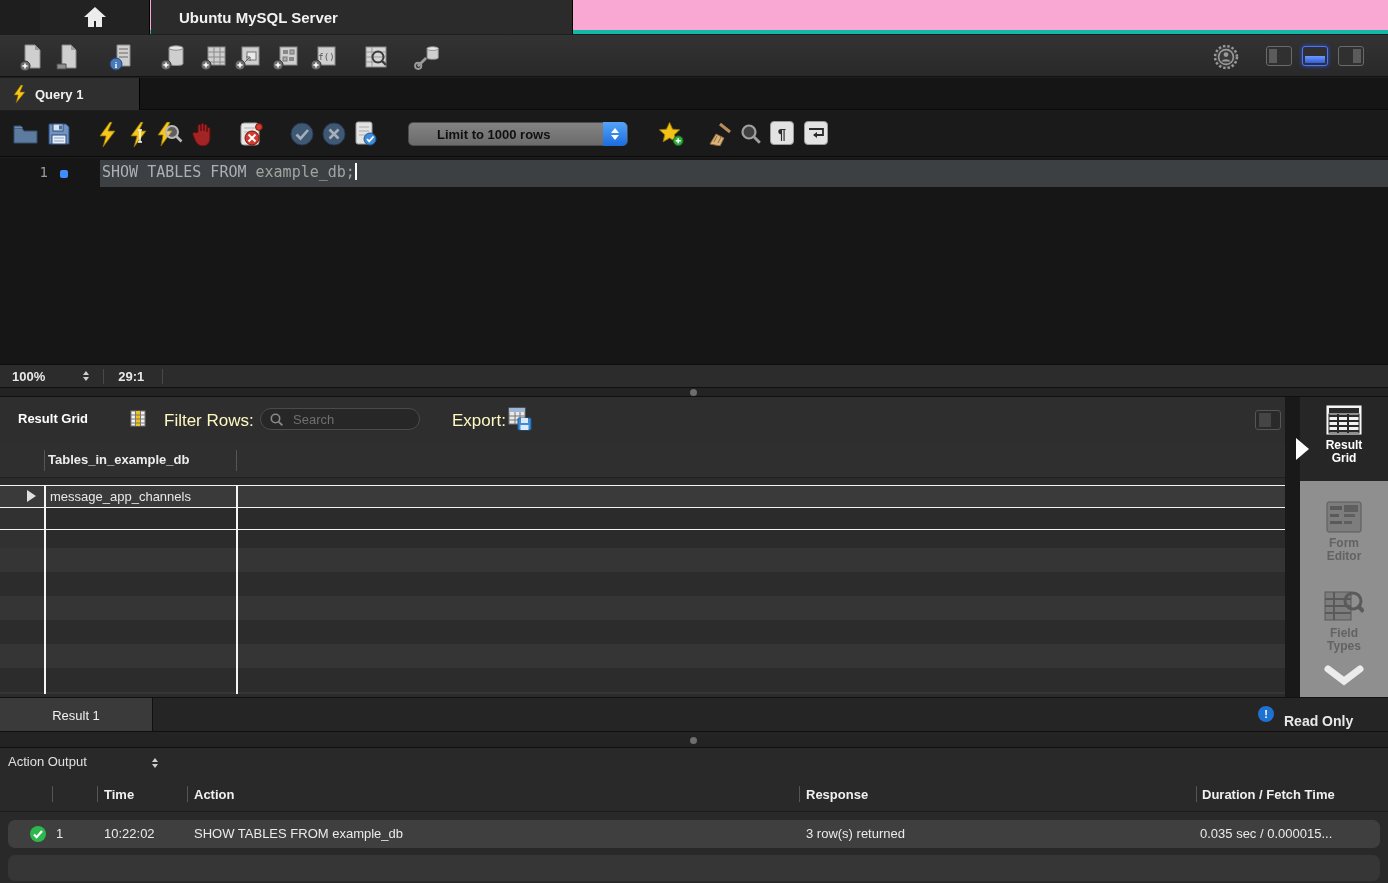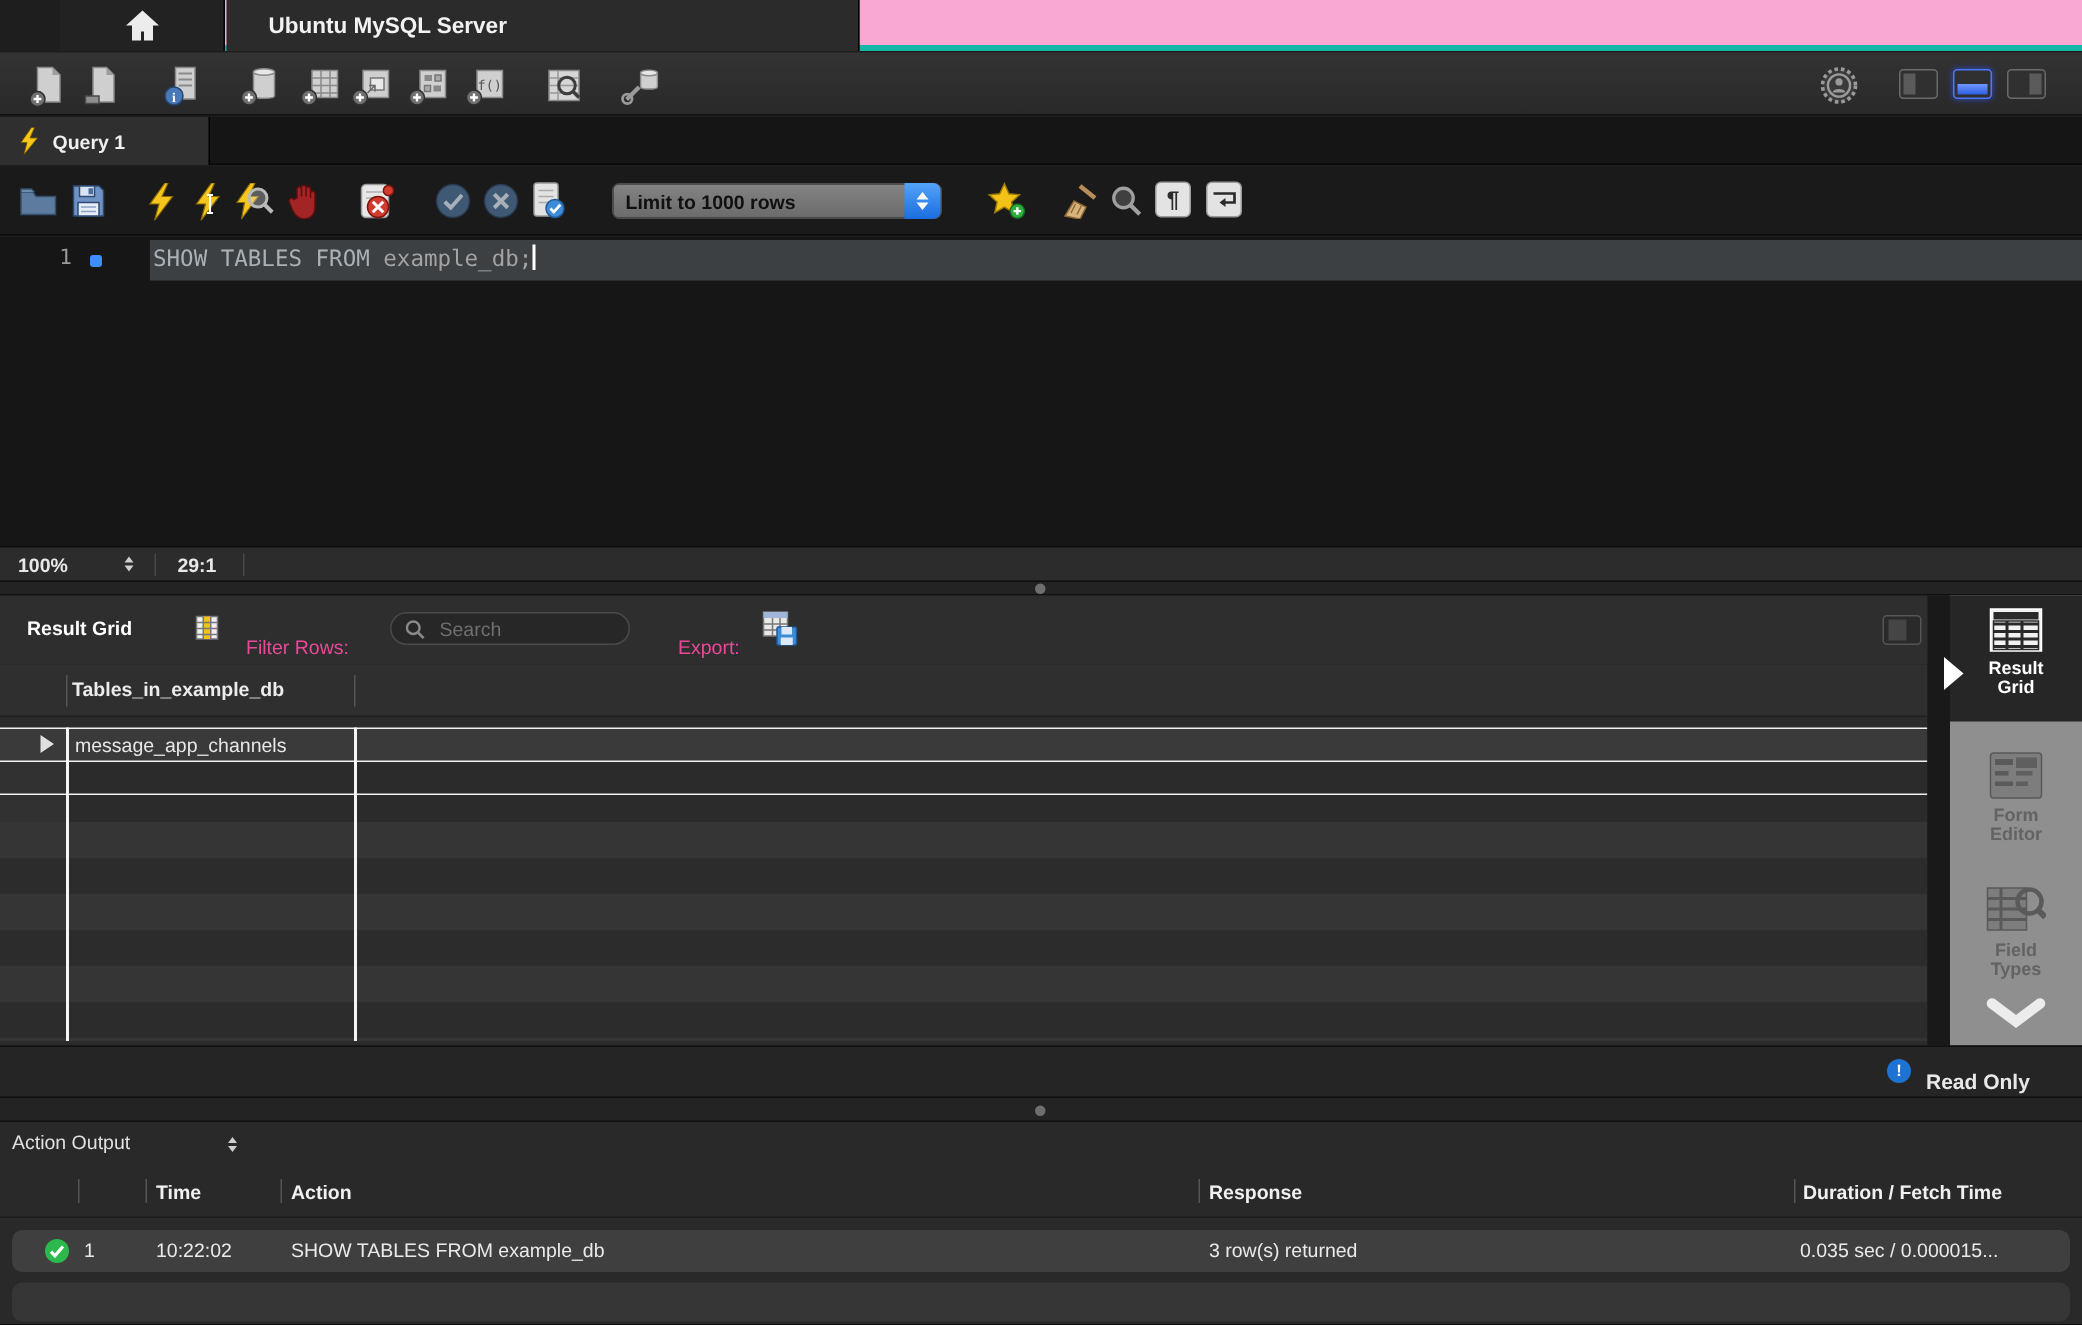--- a/index.html
+++ b/index.html
@@ -30,21 +30,21 @@
   .query-tab{position:absolute;top:0;left:0;width:140px;height:32px;background:#2f2f2f;border-right:1px solid #000;
              display:flex;align-items:center;gap:9px;padding-left:13px;font-size:13px;font-weight:700;color:#f0f0f0;}
 
   
   .query-toolbar{position:absolute;top:111px;left:0;width:1388px;height:46px;background:#1a1a1a;border-bottom:1px solid #0a0a0a;}
   .qt-icon{position:absolute;top:10px;width:26px;height:26px;display:flex;align-items:center;justify-content:center;}
   .lightbtn{background:#e3e3e3;border:1px solid #9a9a9a;border-radius:4px;width:24px;height:24px;color:#2b2b2b;
             font-size:15px;font-weight:700;display:flex;align-items:center;justify-content:center;}
   .limit-dd{position:absolute;top:11px;left:408px;width:220px;height:24px;border-radius:5px;
             background:linear-gradient(#838383,#6b6b6b);border:1px solid #4c4c4c;display:flex;align-items:center;}
-  .limit-dd .val{flex:1;padding-left:8px;font-size:13px;font-weight:700;color:#101010;}
+  .limit-dd .val{flex:1;padding-left:28px;font-size:13px;font-weight:700;color:#101010;}
   .limit-dd .cap{width:24px;height:24px;border-radius:0 5px 5px 0;background:linear-gradient(#54a4f8,#1b6ce0);
                  display:flex;flex-direction:column;align-items:center;justify-content:center;gap:2px;}
   .tri-up{width:0;height:0;border-left:4px solid transparent;border-right:4px solid transparent;border-bottom:5px solid #fff;}
   .tri-dn{width:0;height:0;border-left:4px solid transparent;border-right:4px solid transparent;border-top:5px solid #fff;}
   .tri-up.sm{border-left-width:3px;border-right-width:3px;border-bottom-width:4px;border-bottom-color:#cfcfcf;}
   .tri-dn.sm{border-left-width:3px;border-right-width:3px;border-top-width:4px;border-top-color:#cfcfcf;}
 
   
   .editor{position:absolute;top:158px;left:0;width:1388px;height:206px;background:#161616;}
   .cur-line{position:absolute;top:2px;left:100px;right:0;height:27px;background:#3d4042;}
@@ -61,21 +61,21 @@
   .vsep{width:1px;height:15px;background:#484848;}
   .stepper{display:flex;flex-direction:column;gap:2px;align-items:center;}
 
   
   .splitter{position:absolute;left:0;width:1388px;background:#232323;border-top:1px solid #101010;border-bottom:1px solid #101010;}
   .split-dot{position:absolute;left:690px;top:50%;margin-top:-3px;width:7px;height:7px;border-radius:50%;background:#6e6e6e;}
 
   
   .rg-toolbar{position:absolute;top:397px;left:0;width:1388px;height:46px;background:#2e2e2e;}
   .rg-title{position:absolute;top:14px;left:18px;font-size:13px;font-weight:700;color:#fff;}
-  .rg-label{position:absolute;top:27px;font-size:13px;color:#ec4899;}
+  .rg-label{position:absolute;top:14px;font-size:17px;color:#fef9c3;}
   .search-wrap{position:absolute;top:11px;left:260px;width:160px;height:22px;border:1px solid #4a4a4a;border-radius:11px;background:#272727;}
   .search-wrap input{position:absolute;left:30px;top:1px;width:122px;height:18px;background:transparent;border:none;outline:none;
                      color:#cfcfcf;font-size:13px;font-family:"Liberation Sans",sans-serif;}
   .search-wrap input::placeholder{color:#6f6f6f;}
 
   
   .rg-area{position:absolute;top:443px;left:0;width:1285px;height:254px;background:#2b2b2b;overflow:hidden;}
   .rg-header{position:absolute;top:0;left:0;width:1285px;height:35px;background:#2f2f2f;border-bottom:1px solid #202020;}
   .rg-header .h-label{position:absolute;top:9px;left:48px;font-size:13px;font-weight:700;color:#ececec;}
   .hsep{position:absolute;top:7px;width:1px;height:21px;background:#555;}
@@ -468,20 +468,23 @@
       </svg>
       <span class="sb-label" style="color:#636363">Form Editor</span>
     </div>
     <svg class="sb-chevron" viewBox="0 0 40 22">
       <path d="M4 4 L20 16 L36 4" fill="none" stroke="#ececec" stroke-width="7" stroke-linecap="round"></path>
     </svg>
   </div>
   <span class="sb-pointer"></span>
 
   <div class="rg-tabbar">
+    <div class="result-tab">
+      <span>Result 1</span>
+    </div>
     <span class="ro-badge">
         <span>!</span>
       </span>
     <span class="readonly">Read Only</span>
   </div>
 
   <div class="splitter" style="top:731px;height:17px">
     <span class="split-dot"></span>
   </div>
 

